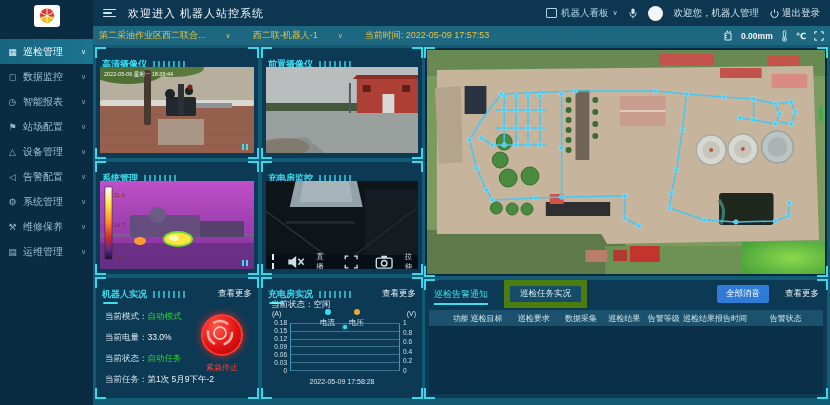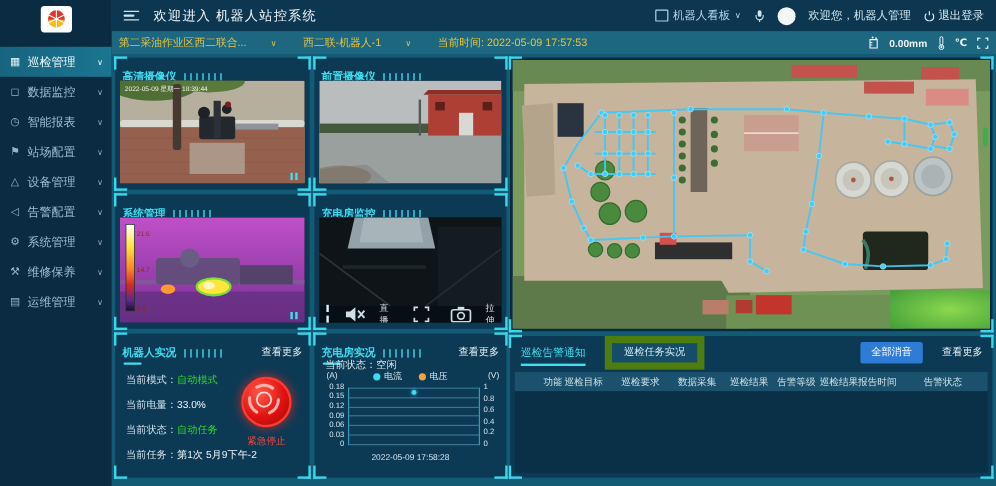--- a/index.html
+++ b/index.html
@@ -66,21 +66,21 @@
   .estop-btn{width:38px;height:38px;border-radius:50%;margin:0 auto;position:relative;
     background:radial-gradient(circle at 35% 30%,#ff5a4a,#e01212 55%,#a80505);
     border:2px solid #ff3b2f;box-shadow:0 0 9px rgba(255,40,30,.75);}
   .estop-label{color:#ff4438;font-size:8px;margin-top:6px;}
   
   .cl-status{position:absolute;left:9px;top:21px;font-size:8.5px;color:#d8e6ee;}
   .chart-wrap{position:absolute;left:4px;right:4px;top:32px;bottom:4px;}
   .unitL{position:absolute;left:6px;top:0;font-size:7px;color:#d8e6ee;}
   .unitR{position:absolute;right:2px;top:0;font-size:7px;color:#d8e6ee;}
   .legend{position:absolute;left:0;right:0;top:-1px;display:flex;justify-content:center;gap:14px;font-size:7.5px;color:#d8e6ee;}
-  .lg-item{display:flex;align-items:center;gap:3px;}
+  .lg-item{display:flex;align-items:center;gap:3px;flex-direction:column;}
   .lg-dot{width:6px;height:6px;border-radius:50%;display:inline-block;}
   .lg-dot.cur{background:#3ddcf0;}
   .lg-dot.vol{background:#f0a43c;}
   .plot{position:absolute;left:24px;right:18px;top:13px;bottom:23px;border-left:1px solid #3a96b4;border-right:1px solid #3a96b4;}
   .gl-stack{position:absolute;left:0;right:0;top:0;bottom:0;display:flex;flex-direction:column;justify-content:space-between;}
   .gl{height:1px;background:rgba(95,165,190,.55);}
   .ticks{position:absolute;top:13px;bottom:23px;display:flex;flex-direction:column;justify-content:space-between;font-size:6.5px;color:#cfe0ea;}
   .ticks div{height:0;line-height:0;}
   .ticksL{left:0;width:21px;align-items:flex-end;}
   .ticksR{right:0;width:15px;align-items:flex-start;padding-left:2px;}

